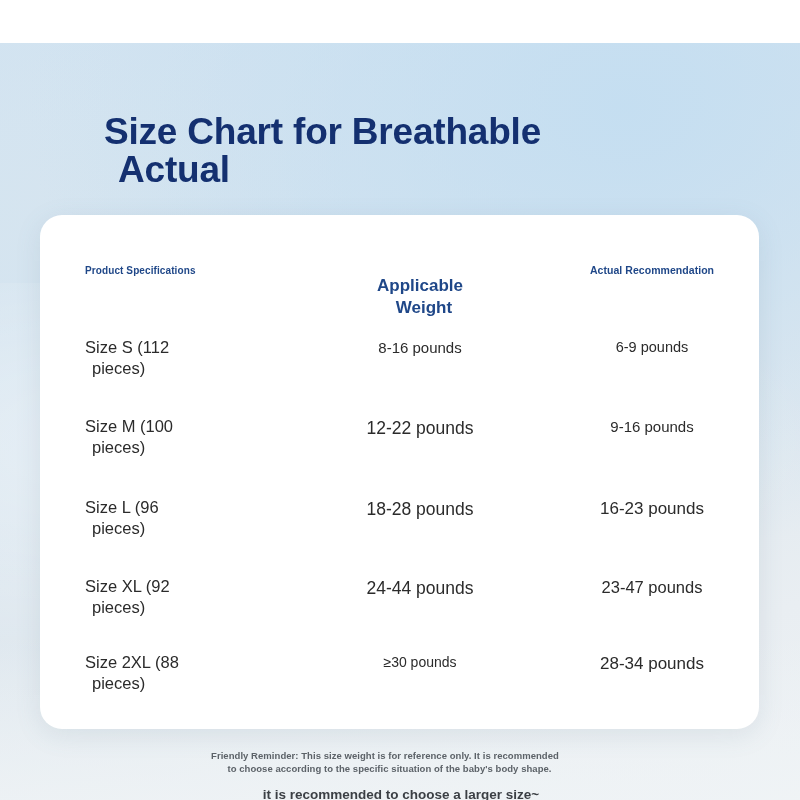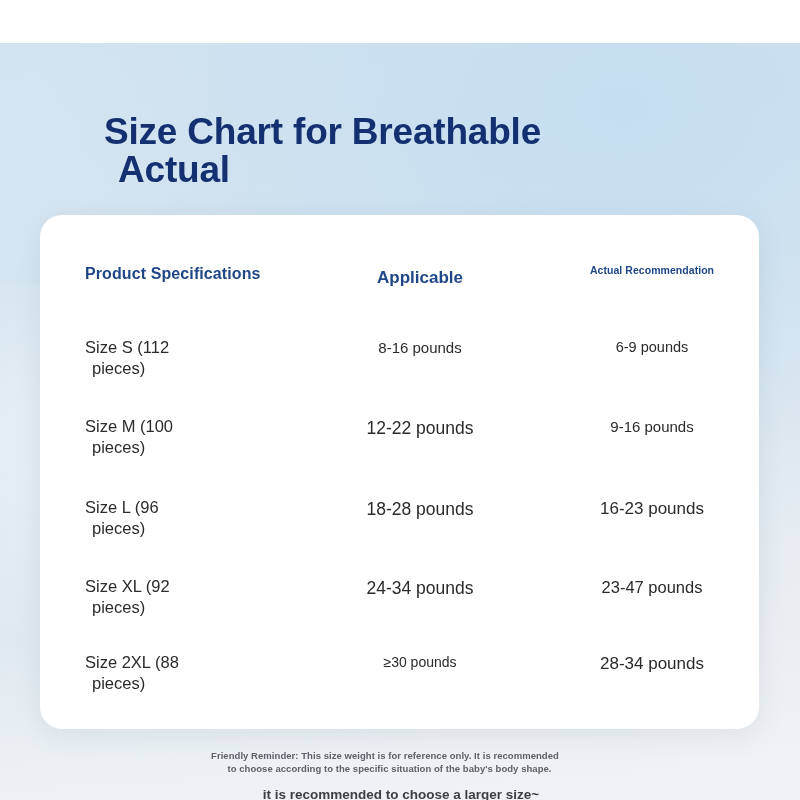--- a/index.html
+++ b/index.html
@@ -81,22 +81,22 @@
     width: 100%;
     height: 100%;
   }
 
   .col-a { position: absolute; left: 45px;  width: 220px; }
   .col-b { position: absolute; left: 272px; width: 216px; text-align: center; }
   .col-c { position: absolute; left: 508px; width: 208px; text-align: center; }
 
   
   .hdr { color: #1f4788; font-weight: bold; }
-  .hdr-a { top: 50px; font-size: 16px; letter-spacing: 0.1px; }
-  .hdr-b { top: 52px; font-size: 17px; line-height: 1.28; }
+  .hdr-a { top: 50px; font-size: 10px; letter-spacing: 0.1px; }
+  .hdr-b { top: 60px; font-size: 17px; line-height: 1.28; }
   .hdr-b .l2 { display: block; padding-left: 8px; }
   .hdr-c { top: 49px; font-size: 10.5px; letter-spacing: 0.05px; }
 
   
   .cell { color: #2b2b2b; font-weight: normal; }
   .cell-a { font-size: 16.5px; line-height: 1.25; }
   .cell-a .l2 { display: block; padding-left: 7px; }
   .row { position: absolute; left: 0; width: 100%; }
   .row-1 { top: 122px; }
   .row-2 { top: 201px; }
@@ -157,20 +157,21 @@
     <span>Size Chart for Breathable</span>
     <span class="line2">Actual</span>
   </div>
 
   <div class="card">
     <div class="grid">
 
       <div class="col-a hdr hdr-a">Product Specifications</div>
       <div class="col-b hdr hdr-b">
         <span>Applicable</span>
+        <span class="l2">Weight</span>
       </div>
       <div class="col-c hdr hdr-c">Actual Recommendation</div>
 
       <div class="row row-1">
         <div class="col-a cell cell-a">
           <span>Size S (112</span>
           <span class="l2">pieces)</span>
         </div>
         <div class="col-b cell w-s1">8-16 pounds</div>
         <div class="col-c cell a-s1">6-9 pounds</div>
@@ -192,21 +193,21 @@
         </div>
         <div class="col-b cell w-s3">18-28 pounds</div>
         <div class="col-c cell a-s3">16-23 pounds</div>
       </div>
 
       <div class="row row-4">
         <div class="col-a cell cell-a">
           <span>Size XL (92</span>
           <span class="l2">pieces)</span>
         </div>
-        <div class="col-b cell w-s4">24-34 pounds</div>
+        <div class="col-b cell w-s4">24-44 pounds</div>
         <div class="col-c cell a-s4">23-47 pounds</div>
       </div>
 
       <div class="row row-5">
         <div class="col-a cell cell-a">
           <span>Size 2XL (88</span>
           <span class="l2">pieces)</span>
         </div>
         <div class="col-b cell w-s5">≥30 pounds</div>
         <div class="col-c cell a-s5">28-34 pounds</div>

